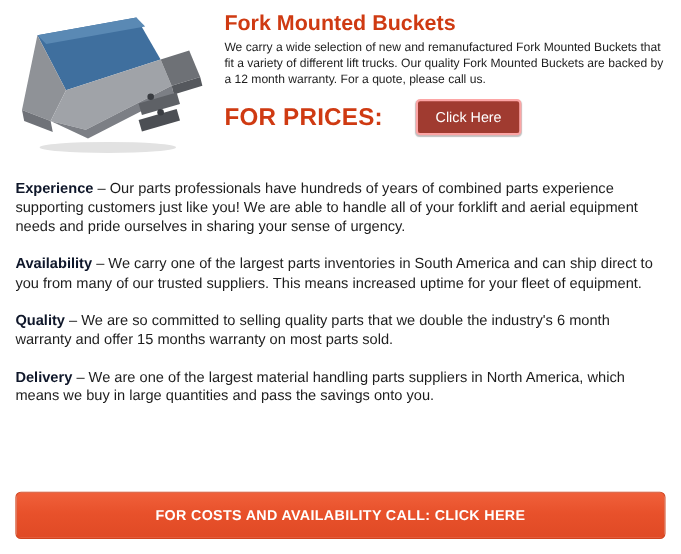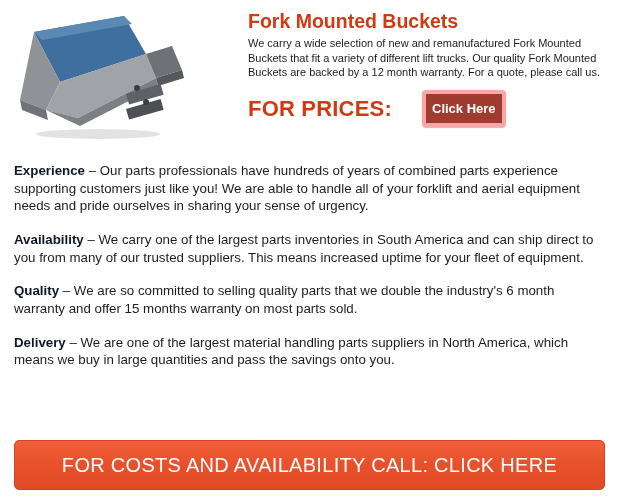--- a/index.html
+++ b/index.html
@@ -20,21 +20,20 @@
     position: relative;
     box-sizing: border-box;
   }
 
   
   .top {
     display: flex;
     align-items: flex-start;
     padding: 4px 14px 0 6px;
     box-sizing: border-box;
-    gap: 44px;
   }
   .product-image {
     width: 196px;
     flex: 0 0 196px;
     height: 136px;
     position: relative;
     margin-top: 6px;
   }
   .bucket-svg {
     display: block;
@@ -69,23 +68,23 @@
     font-weight: bold;
     letter-spacing: 0.2px;
     margin-right: 30px;
     white-space: nowrap;
   }
   .click-here-btn {
     display: inline-block;
     background: #a03b30;
     color: #ffffff;
     font-size: 13px;
-    font-weight: bold;
-    padding: 8px 6px;
-    border: 4px solid #fca5a5;
+    font-weight: normal;
+    padding: 8px 16px;
+    border: 2px solid #fca5a5;
     border-radius: 4px;
     text-align: center;
     cursor: pointer;
     box-shadow: 0 1px 1px rgba(0,0,0,0.25);
     line-height: 1;
   }
 
   
   .features {
     padding: 0 14px 0 14px;
@@ -114,22 +113,22 @@
     bottom: 14px;
   }
   .cta-button {
     display: block;
     width: 100%;
     box-sizing: border-box;
     background: linear-gradient(180deg, #f0603a 0%, #e8512b 45%, #e04a25 100%);
     border: 1px solid #d1441f;
     border-radius: 5px;
     color: #ffffff;
-    font-size: 20px;
-    font-weight: normal;
+    font-size: 13px;
+    font-weight: bold;
     letter-spacing: 0.3px;
     text-align: center;
     padding: 14px 0 14px 0;
     cursor: pointer;
     line-height: 1;
   }
 </style>
 </head>
 <body>
 

